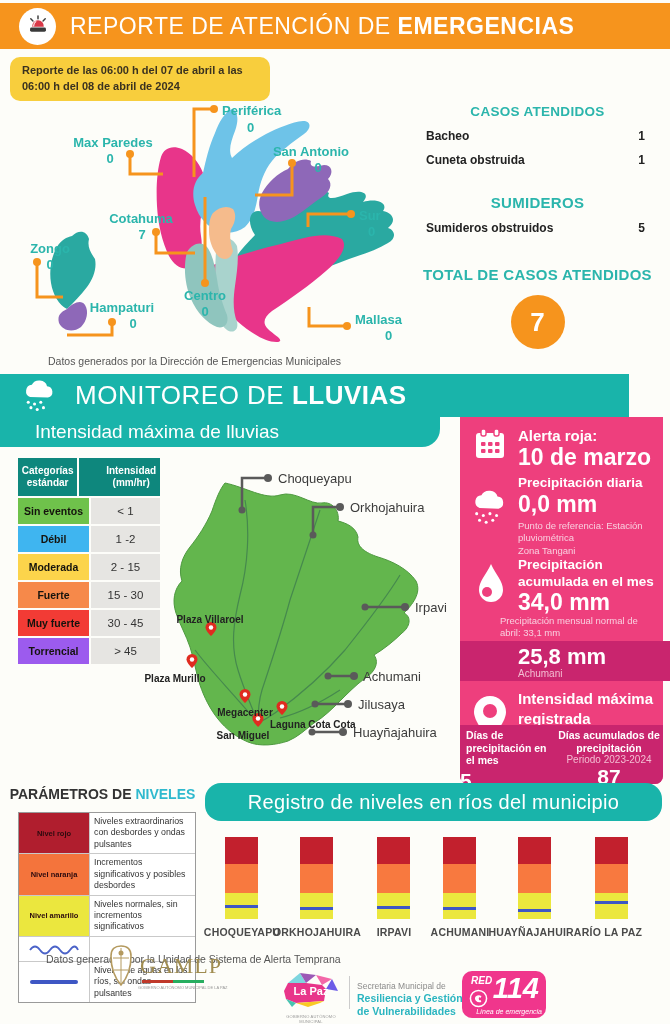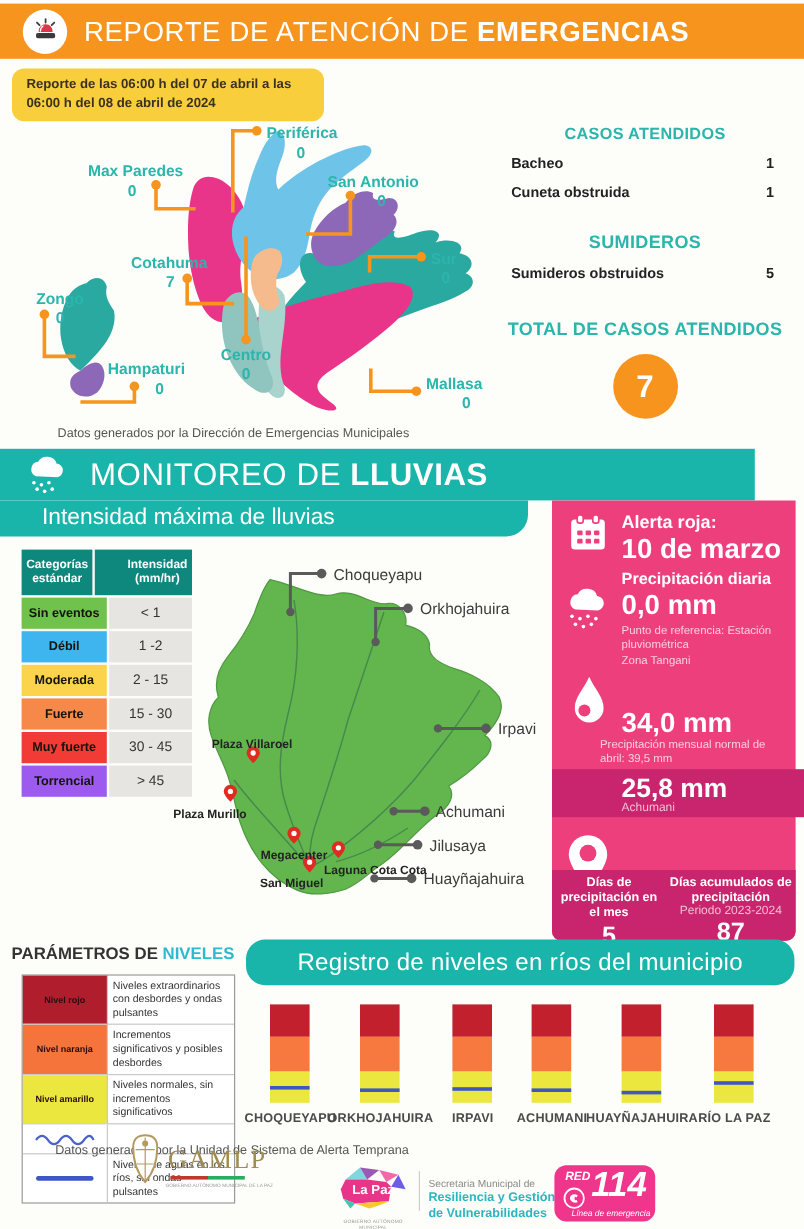--- a/index.html
+++ b/index.html
@@ -350,51 +350,59 @@
           </g>
       </svg>
     </span>
     <div class="pk pk-bold" style="left:58px;top:74px;font-size:23px;">0,0 mm</div>
     <div class="pk pk-small" style="left:58px;top:103px;width:140px;">
       <div>Punto de referencia: Estación</div>
         <div>pluviométrica</div>
         <div>Zona Tangani</div>
     </div>
 
+    <div class="pk pk-bold" style="left:58px;top:140px;font-size:13.5px;line-height:1.25;">
+      <div>Precipitación</div>
+        <div>acumulada en el mes</div>
+    </div>
     <span class="pk" style="left:16px;top:145px;">
       <svg width="30" height="42" viewBox="0 0 30 42">
         <path d="M15,2 C20,13 27,19 27,28 a12,12 0 0 1 -24,0 C3,19 10,13 15,2 Z" fill="#fff"></path>
         <circle cx="11" cy="30" r="5" fill="#EE3F7D"></circle>
       </svg>
     </span>
     <div class="pk pk-bold" style="left:58px;top:172px;font-size:23px;">34,0 mm</div>
     <div class="pk pk-small" style="left:40px;top:198px;width:160px;">
       <div>Precipitación mensual normal de</div>
-        <div>abril: 39,5 mm</div>
+        <div>abril: 33,1 mm</div>
     </div>
 
     <div class="pk pk-band" style="top:224px;height:40px;">
       <div class="pk pk-bold" style="left:58px;top:3px;font-size:22px;">25,8 mm</div>
       <div class="pk" style="left:58px;top:27px;font-size:10px;color:#F4BED3;">Achumani</div>
     </div>
 
+    <div class="pk pk-bold" style="left:58px;top:272px;font-size:15px;line-height:1.3;">
+      <div>Intensidad máxima</div>
+        <div>registrada</div>
+    </div>
     <span class="pk" style="left:10px;top:277px;">
       <svg width="40" height="50" viewBox="0 0 40 50">
         <path d="M20,2 C29,2 36,9 36,18 C36,29 20,46 20,46 C20,46 4,29 4,18 C4,9 11,2 20,2 Z" fill="#fff"></path>
         <circle cx="20" cy="17" r="7" fill="#EE3F7D"></circle>
       </svg>
     </span>
     <div class="pk pk-bold" style="left:58px;top:312px;font-size:23px;">53,18 mm/h</div>
     <div class="pk" style="left:58px;top:338px;font-size:10px;color:#F4BED3;">Achumani</div>
 
     <div class="pk pk-band" style="top:355px;height:0;"></div>
   </div>
 
   <div class="abs" style="left:460px;top:725px;width:203px;height:59px;background:#C9256E;border-radius:0 0 8px 8px;color:#fff;display:flex;">
-    <div style="width:95px;text-align:center;padding-top:4px;">
+    <div style="width:95px;padding-top:4px;">
       <div style="font-size:10.5px;font-weight:700;line-height:1.2;padding:0 6px;">Días de precipitación en el mes</div>
       <div style="font-size:21px;font-weight:700;margin-top:2px;">5</div>
     </div>
     <div style="flex:1;text-align:center;padding-top:4px;">
       <div style="font-size:10.5px;font-weight:700;line-height:1.2;">Días acumulados de precipitación</div>
       <div style="font-size:10px;color:#F4BED3;">Periodo 2023-2024</div>
       <div style="font-size:21px;font-weight:700;">87</div>
     </div>
   </div>
 

